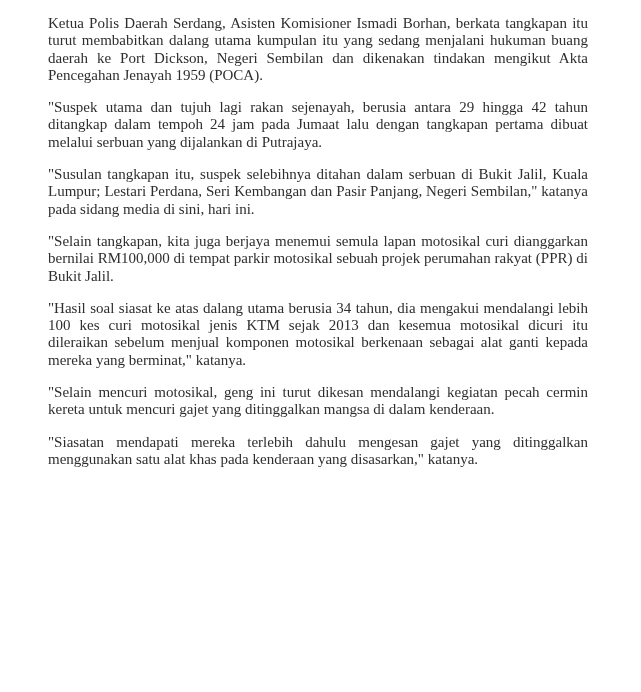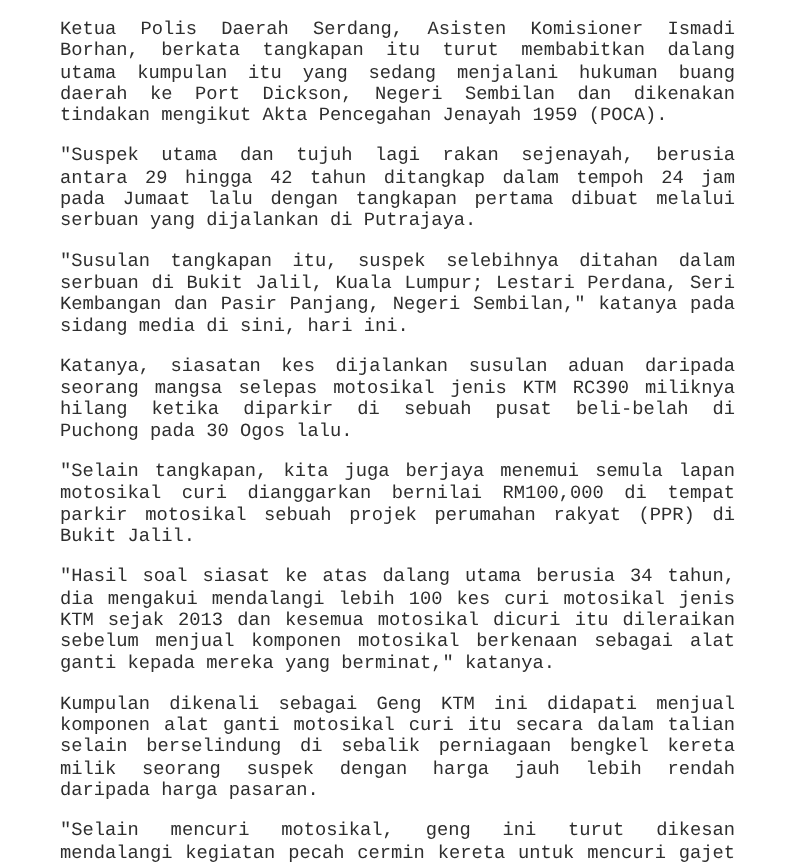--- a/index.html
+++ b/index.html
@@ -11,35 +11,33 @@
     width: 641px;
     height: 692px;
     overflow: hidden;
   }
   .article {
     box-sizing: border-box;
     width: 641px;
     padding: 0 53px 0 48px;
   }
   .article p {
-    font-family: Liberation Mono, monospace;
+    font-family: Liberation Serif, serif;
     font-size: 15px;
     line-height: 17.3px;
     color: #2e2e2e;
     text-align: justify;
     margin: 15px 0;
     padding: 0;
   }
 </style>
 </head>
 <body>
 
 <div class="article">
   <p>Ketua Polis Daerah Serdang, Asisten Komisioner Ismadi Borhan, berkata tangkapan itu turut membabitkan dalang utama kumpulan itu yang sedang menjalani hukuman buang daerah ke Port Dickson, Negeri Sembilan dan dikenakan tindakan mengikut Akta Pencegahan Jenayah 1959 (POCA).</p>
   <p>"Suspek utama dan tujuh lagi rakan sejenayah, berusia antara 29 hingga 42 tahun ditangkap dalam tempoh 24 jam pada Jumaat lalu dengan tangkapan pertama dibuat melalui serbuan yang dijalankan di Putrajaya.</p>
   <p>"Susulan tangkapan itu, suspek selebihnya ditahan dalam serbuan di Bukit Jalil, Kuala Lumpur; Lestari Perdana, Seri Kembangan dan Pasir Panjang, Negeri Sembilan," katanya pada sidang media di sini, hari ini.</p>
-  <p>Katanya, siasatan kes dijalankan susulan aduan daripada seorang mangsa selepas motosikal jenis KTM RC390 miliknya hilang ketika diparkir di sebuah pusat beli-belah di Puchong pada 30 Ogos lalu.</p>
   <p>"Selain tangkapan, kita juga berjaya menemui semula lapan motosikal curi dianggarkan bernilai RM100,000 di tempat parkir motosikal sebuah projek perumahan rakyat (PPR) di Bukit Jalil.</p>
   <p>"Hasil soal siasat ke atas dalang utama berusia 34 tahun, dia mengakui mendalangi lebih 100 kes curi motosikal jenis KTM sejak 2013 dan kesemua motosikal dicuri itu dileraikan sebelum menjual komponen motosikal berkenaan sebagai alat ganti kepada mereka yang berminat," katanya.</p>
-  <p>Kumpulan dikenali sebagai Geng KTM ini didapati menjual komponen alat ganti motosikal curi itu secara dalam talian selain berselindung di sebalik perniagaan bengkel kereta milik seorang suspek dengan harga jauh lebih rendah daripada harga pasaran.</p>
   <p>"Selain mencuri motosikal, geng ini turut dikesan mendalangi kegiatan pecah cermin kereta untuk mencuri gajet yang ditinggalkan mangsa di dalam kenderaan.</p>
   <p>"Siasatan mendapati mereka terlebih dahulu mengesan gajet yang ditinggalkan menggunakan satu alat khas pada kenderaan yang disasarkan," katanya.</p>
 </div>
 
 </body></html>

